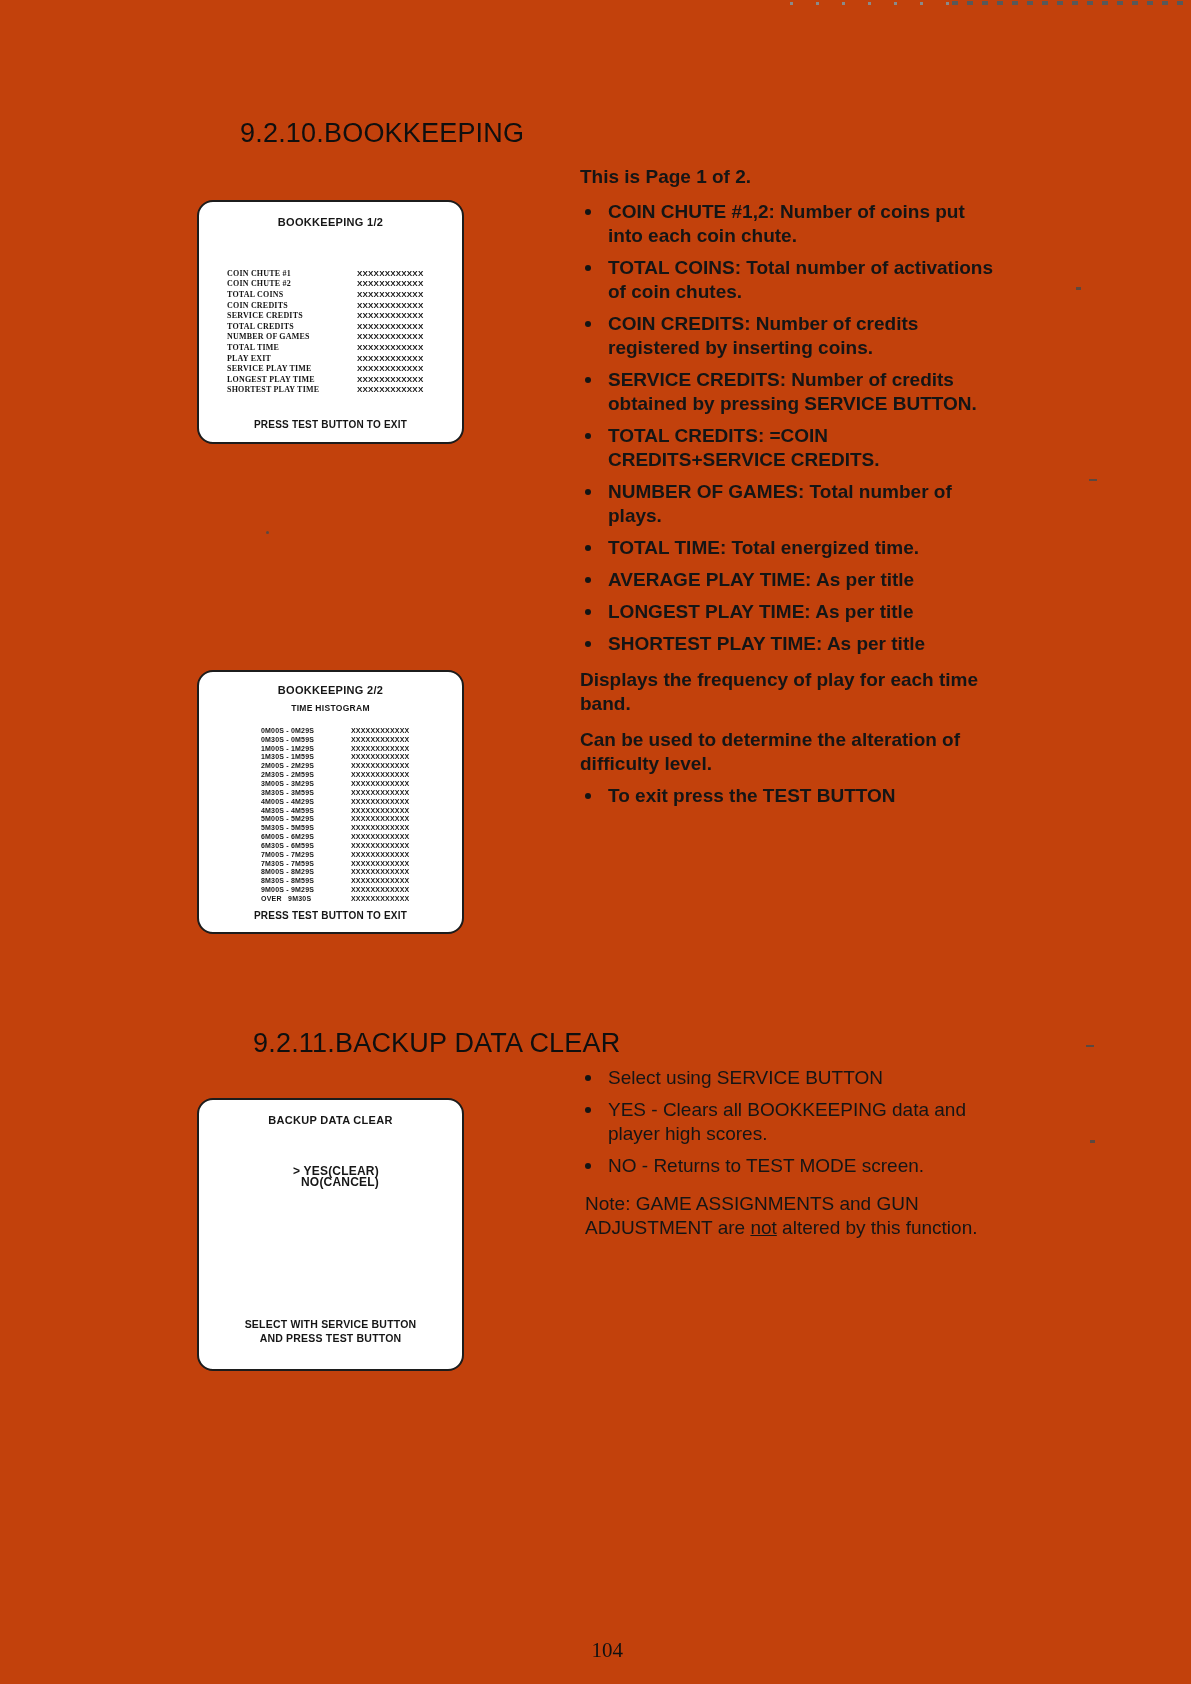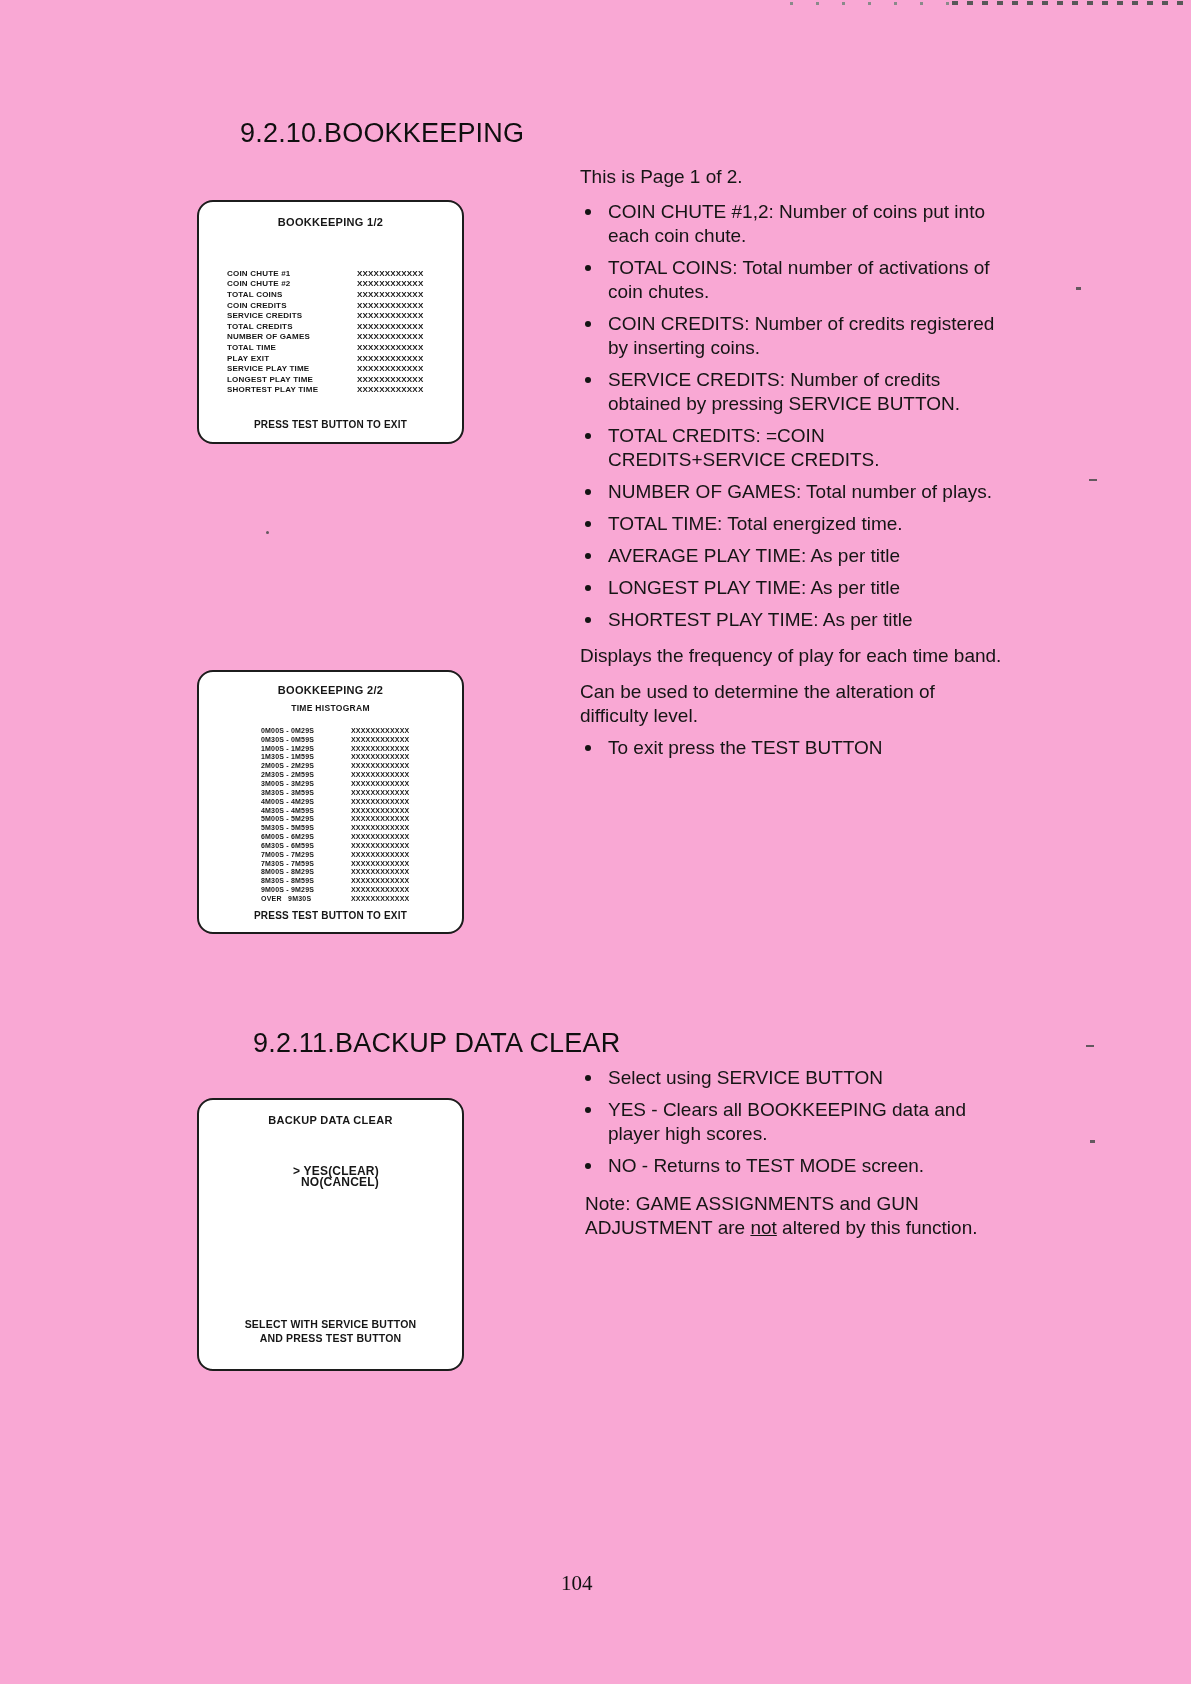--- a/index.html
+++ b/index.html
@@ -1,18 +1,18 @@
 <!DOCTYPE html>
 <html><head>
 <meta charset="utf-8">
 <style>
   html,body { margin:0; padding:0; background:#ffffff; }
   .page {
     position:relative; width:1191px; height:1684px;
-    background:#f9a8d4; overflow:hidden;
+    background:#c2410c; overflow:hidden;
     font-family:"Liberation Sans", sans-serif; color:#161616;
   }
 
   
   .h1 { position:absolute; font-size:27px; letter-spacing:.2px; color:#0f0f0f; }
   #h-book   { left:240px; top:118px; }
   #h-backup { left:253px; top:1028px; }
 
   
   .screen { position:absolute; width:263px; border:2px solid #1c1c1c; border-radius:16px; background:#fff; }
@@ -23,43 +23,43 @@
   .sc-title  { text-align:center; font-weight:bold; font-size:11px; margin-top:14px; letter-spacing:.3px; }
   #screen2 .sc-title { margin-top:12px; }
   .sc-sub    { text-align:center; font-weight:bold; font-size:8.5px; margin-top:7px; letter-spacing:.3px; }
   .sc-footer { position:absolute; left:0; right:0; bottom:12px; text-align:center; font-weight:bold; font-size:10px; letter-spacing:.2px; }
   #screen2 .sc-footer { bottom:11px; }
   #screen3 .sc-footer { bottom:24px; line-height:14px; font-size:10.5px; }
 
   .s1-rows { position:absolute; left:28px; top:66px; right:8px; }
   .s1-rows .row { display:flex; height:10.6px; align-items:center; }
   .s1-rows .lbl, .s1-rows .val { font-weight:bold; font-size:8px; white-space:pre; letter-spacing:.2px; }
-  .s1-rows .lbl { width:130px; }
+  .s1-rows .lbl { width:130px;font-family:Liberation Serif, serif; }
 
   .s2-rows { position:absolute; left:62px; top:54px; right:6px; }
   .s2-rows .row { display:flex; height:8.85px; align-items:center; }
   .s2-rows .lbl, .s2-rows .val { font-weight:bold; font-size:7px; white-space:pre; letter-spacing:.2px; }
   .s2-rows .lbl { width:90px; }
 
   .s3-options { position:absolute; left:94px; top:66px; font-weight:bold; font-size:12px; line-height:11px; letter-spacing:.2px; }
   .s3-options .opt2 { padding-left:8px; }
 
   
   .col { position:absolute; font-size:19px; line-height:24px; color:#151515; }
-  #col1 { left:580px; top:165px;  width:424px; }
+  #col1 { left:580px; top:165px;  width:424px;font-weight:bold; }
   #col2 { left:580px; top:1066px; width:420px; }
   .intro  { margin:0 0 11px 0; }
   .bullet { display:flex; margin:0 0 8px 0; }
   .dot    { flex:none; width:6px; height:6px; border-radius:50%; background:#141414; margin:9px 0 0 5px; }
   .btxt   { margin-left:17px; white-space:pre-wrap; }
   .para   { margin:12px 0 8px 0; }
   .note   { margin:14px 0 0 5px; }
   .note .u { text-decoration:underline; }
 
-  .pagenum { position:absolute; left:561px; top:1571px; width:62px; text-align:left;
+  .pagenum { position:absolute; left:561px; top:1638px; width:62px; text-align:right;
              font-family:"Liberation Serif", serif; font-size:21px; color:#111; }
 
   
   .artifact { position:absolute; }
   #art-top1 { left:790px; top:2px; width:160px; height:3px;
               background:repeating-linear-gradient(90deg,#8a8a8a 0 3px,transparent 3px 26px); }
   #art-top2 { left:952px; top:1px; width:236px; height:4px;
               background:repeating-linear-gradient(90deg,#585858 0 6px,transparent 6px 15px); }
   .speck { position:absolute; background:#4a4a4a; opacity:.85; }
   #spk1 { left:1076px; top:287px;  width:5px; height:3px; }

